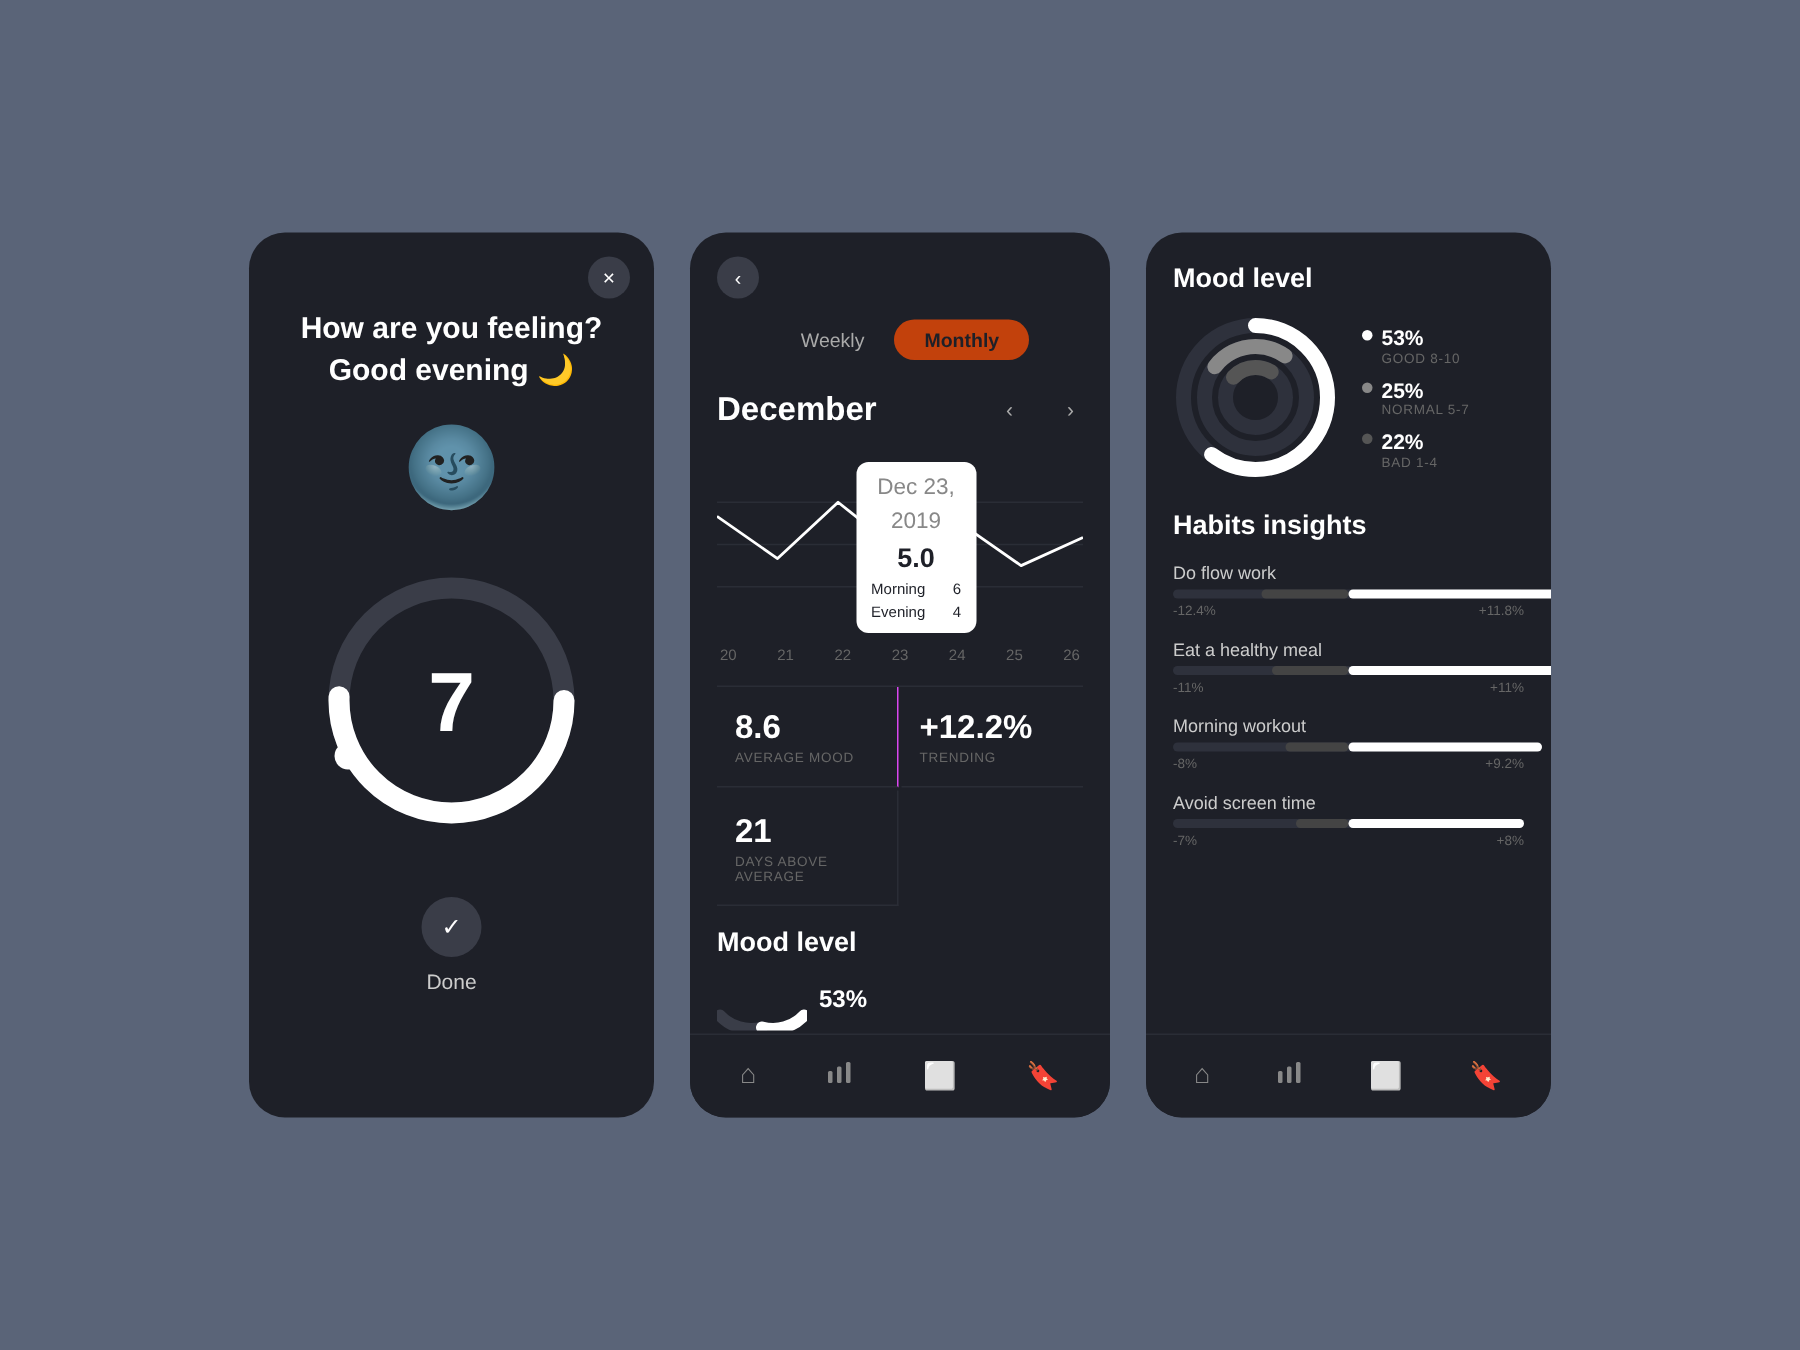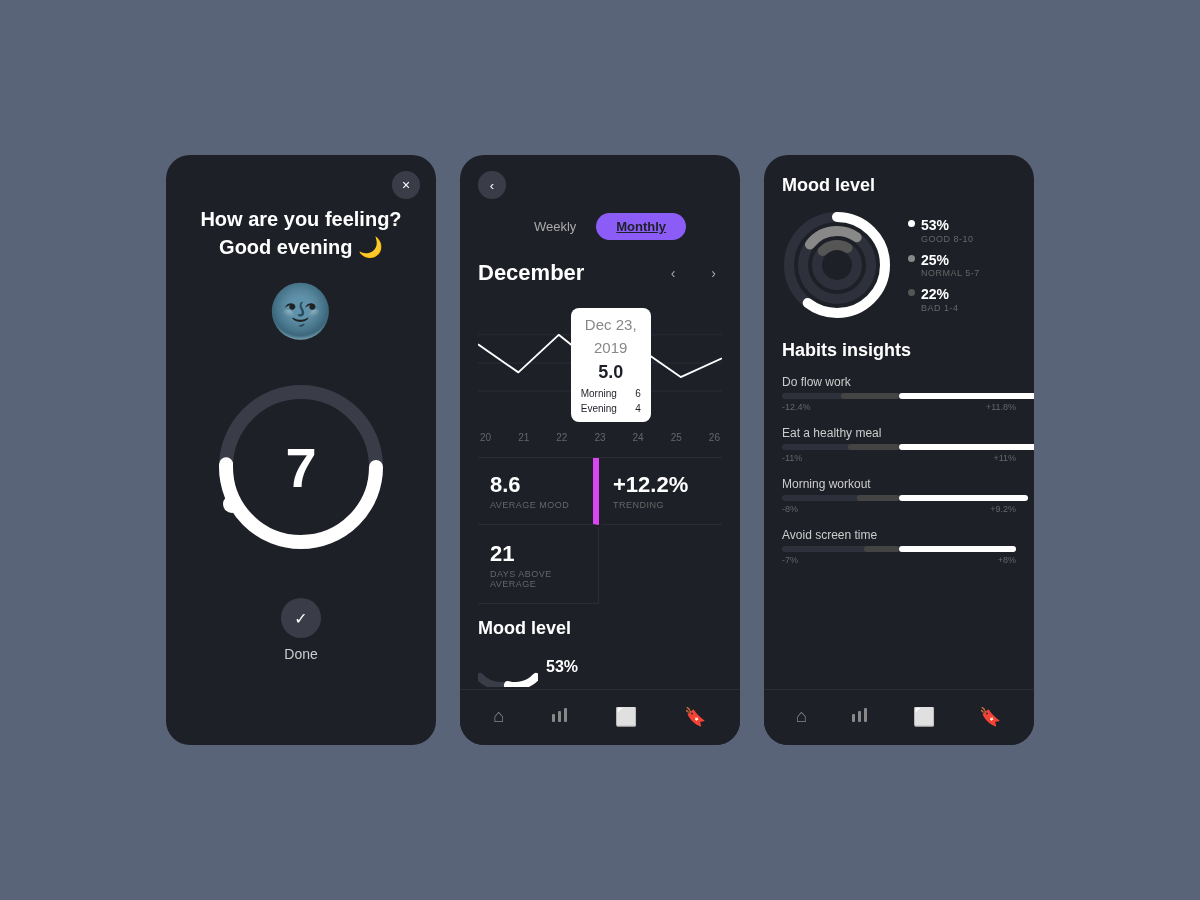--- a/index.html
+++ b/index.html
@@ -146,24 +146,23 @@
     .tab-item {
       padding: 6px 20px;
       border-radius: 20px;
       font-size: 13px;
       cursor: pointer;
       color: #aaa;
       background: transparent;
       border: none;
     }
     .tab-item.active {
-      background: #8b5cf6;
+      background: #c2410c;
       color: #1e2028;
       font-weight: 600;
-      text-decoration: underline;
     }
     .month-nav {
       display: flex;
       align-items: center;
       gap: 24px;
       margin-bottom: 12px;
     }
     .month-nav h3 {
       color: #ffffff;
       font-size: 22px;
@@ -220,21 +219,21 @@
       display: grid;
       grid-template-columns: 1fr 1fr;
       gap: 2px;
       margin-top: 10px;
       border-top: 1px solid #2a2d36;
     }
     .stat-cell {
       padding: 14px 12px;
       border-bottom: 1px solid #2a2d36;
     }
-    .stat-cell:nth-child(1) { border-right: 6px solid #d946ef; }
+    .stat-cell:nth-child(1) { border-right: 1px solid #d946ef; }
     .stat-cell:nth-child(3) { border-right: 1px solid #2a2d36; }
     .stat-value {
       color: #ffffff;
       font-size: 22px;
       font-weight: 700;
     }
     .stat-label {
       color: #666;
       font-size: 9px;
       text-transform: uppercase;

